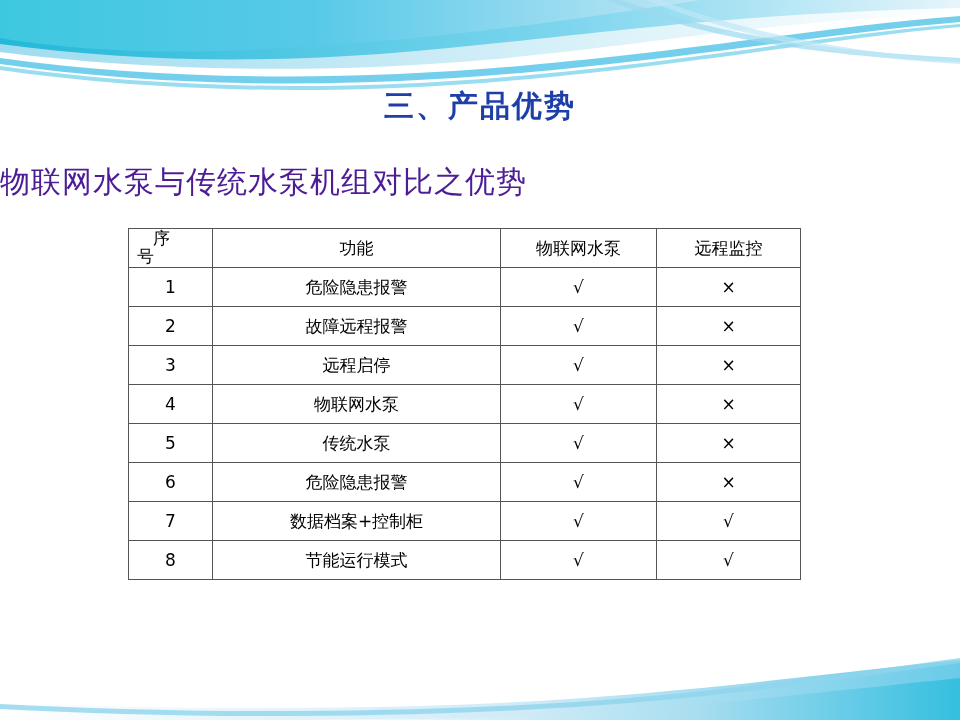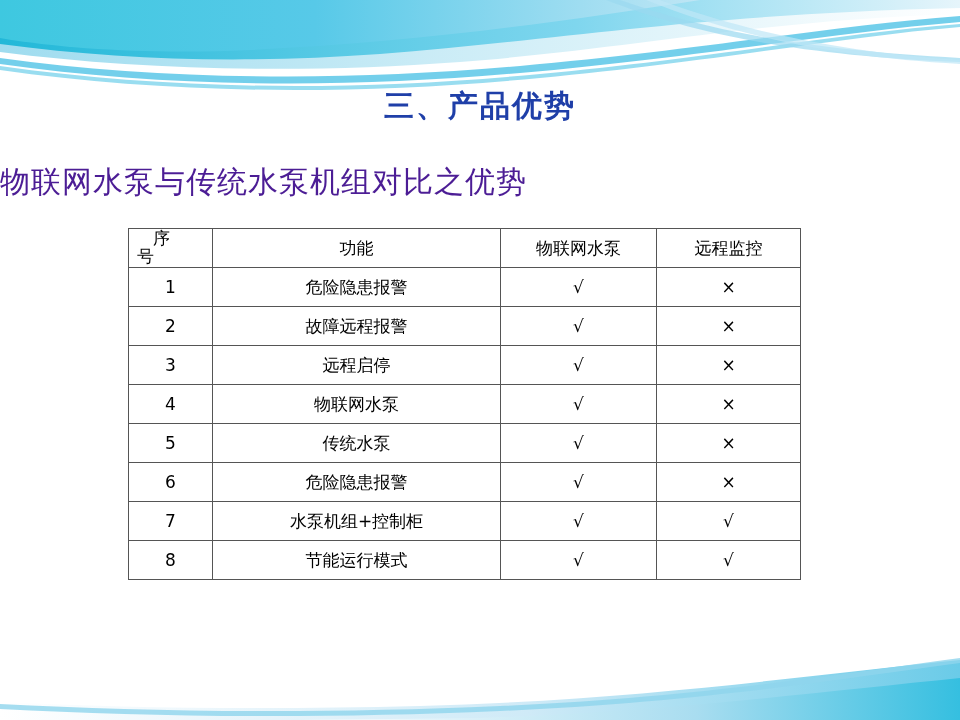--- a/index.html
+++ b/index.html
@@ -225,21 +225,21 @@
           <td class="mark-no">×</td>
         </tr>
         <tr>
           <td class="num">6</td>
           <td class="row-label">危险隐患报警</td>
           <td class="mark-yes">√</td>
           <td class="mark-no">×</td>
         </tr>
         <tr>
           <td class="num">7</td>
-          <td class="row-label">水泵机组+控制柜</td>
+          <td class="row-label">数据档案+控制柜</td>
           <td class="mark-yes">√</td>
           <td class="mark-yes">√</td>
         </tr>
         <tr>
           <td class="num">8</td>
           <td class="row-label">节能运行模式</td>
           <td class="mark-yes">√</td>
           <td class="mark-yes">√</td>
         </tr>
       </tbody>

